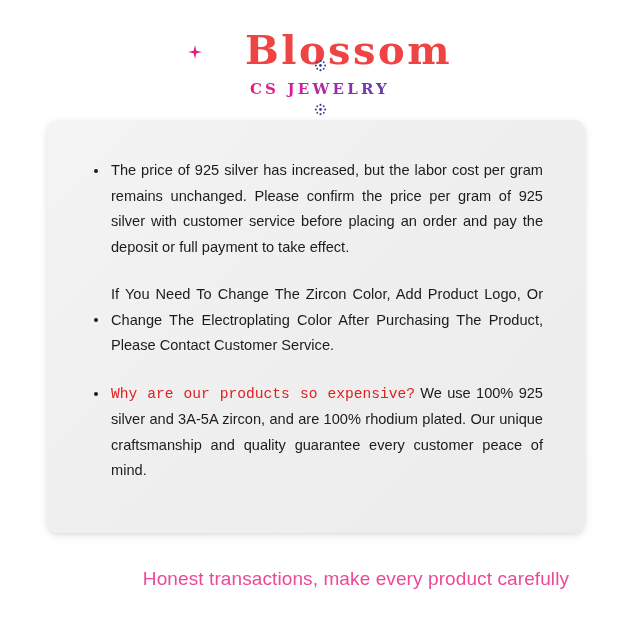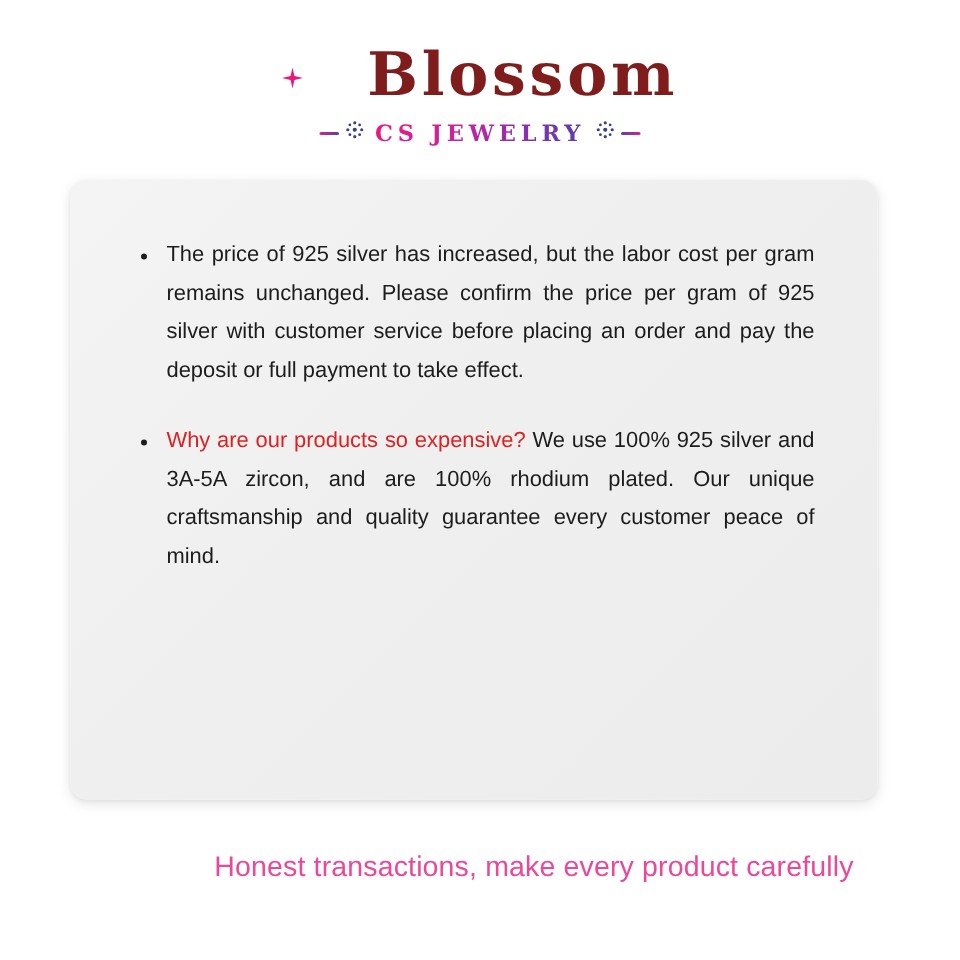--- a/index.html
+++ b/index.html
@@ -36,34 +36,35 @@
     height: 14px;
     margin-right: -7px;
     margin-top: 4px;
     z-index: 3;
   }
   .brand-sparkle svg { display: block; }
   .brand-name {
     font-family: "DejaVu Serif", "Liberation Serif", serif;
     font-size: 40px;
     font-weight: 700;
-    color: #7f1d1d;
+    color: #ef4444;
     letter-spacing: 2.5px;
     line-height: 46px;
     white-space: nowrap;
     margin-left: 48px;
   }
 
   .subtitle-line {
     display: flex;
     align-items: center;
     justify-content: center;
     gap: 4px;
     margin-top: 4px;
     height: 22px;
+    flex-direction: column;
   }
   .orn-dash {
     width: 13px;
     height: 2px;
     background: linear-gradient(90deg, #d8247f, #5a3fa8);
     border-radius: 1px;
   }
   .orn-dash.right {
     background: linear-gradient(90deg, #5a3fa8, #d8247f);
   }
@@ -117,21 +118,21 @@
     position: absolute;
     left: 5px;
     width: 4px;
     height: 4px;
     border-radius: 50%;
     background: #1c1c1c;
   }
   .notice-item.align-top .dot { top: 11px; }
   .notice-item.align-middle .dot { top: 50%; margin-top: -2px; }
 
-  .accent-red { color: #e02020; }
+  .accent-red { color: #e02020; font-family: Liberation Mono, monospace; }
 
   
   .footer {
     position: absolute;
     left: 0;
     top: 568px;
     width: 640px;
     text-align: center;
     font-size: 19px;
     color: #ec4899;
@@ -192,20 +193,24 @@
 </div>
 
 <div class="card">
   <ul class="notice-list">
 
     <li class="notice-item align-top">
       <span class="dot"></span>
       <span>The price of 925 silver has increased, but the labor cost per gram remains unchanged. Please confirm the price per gram of 925 silver with customer service before placing an order and pay the deposit or full payment to take effect.</span>
     </li>
 
+    <li class="notice-item align-middle">
+      <span class="dot"></span>
+      <span>If You Need To Change The Zircon Color, Add Product Logo, Or Change The Electroplating Color After Purchasing The Product, Please Contact Customer Service.</span>
+    </li>
 
 
     <li class="notice-item align-top">
       <span class="dot"></span>
       <span class="accent-red">Why are our products so expensive?</span><span> We use 100% 925 silver and 3A-5A zircon, and are 100% rhodium plated. Our unique craftsmanship and quality guarantee every customer peace of mind.</span>
     </li>
 
   </ul>
 </div>
 

